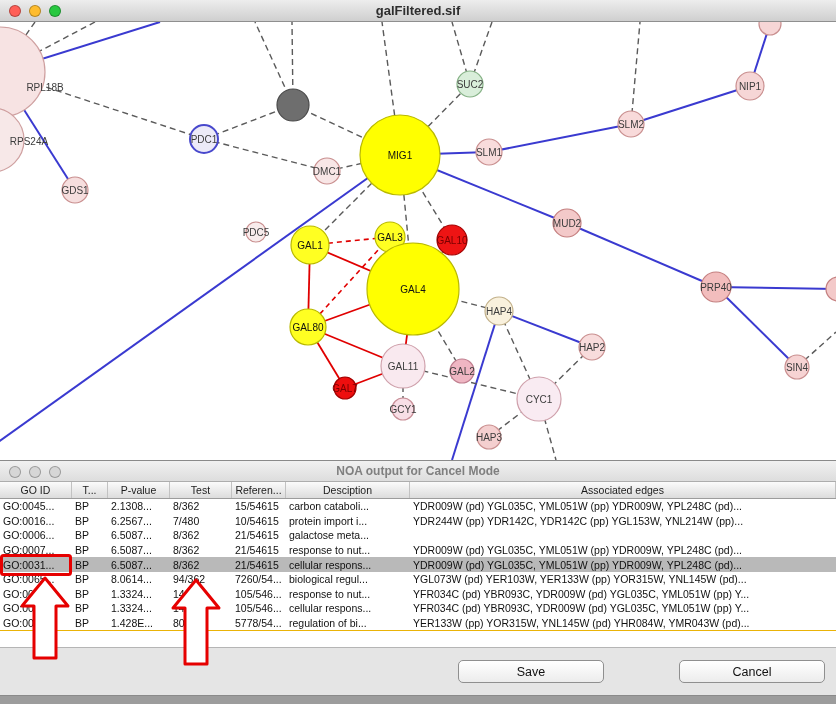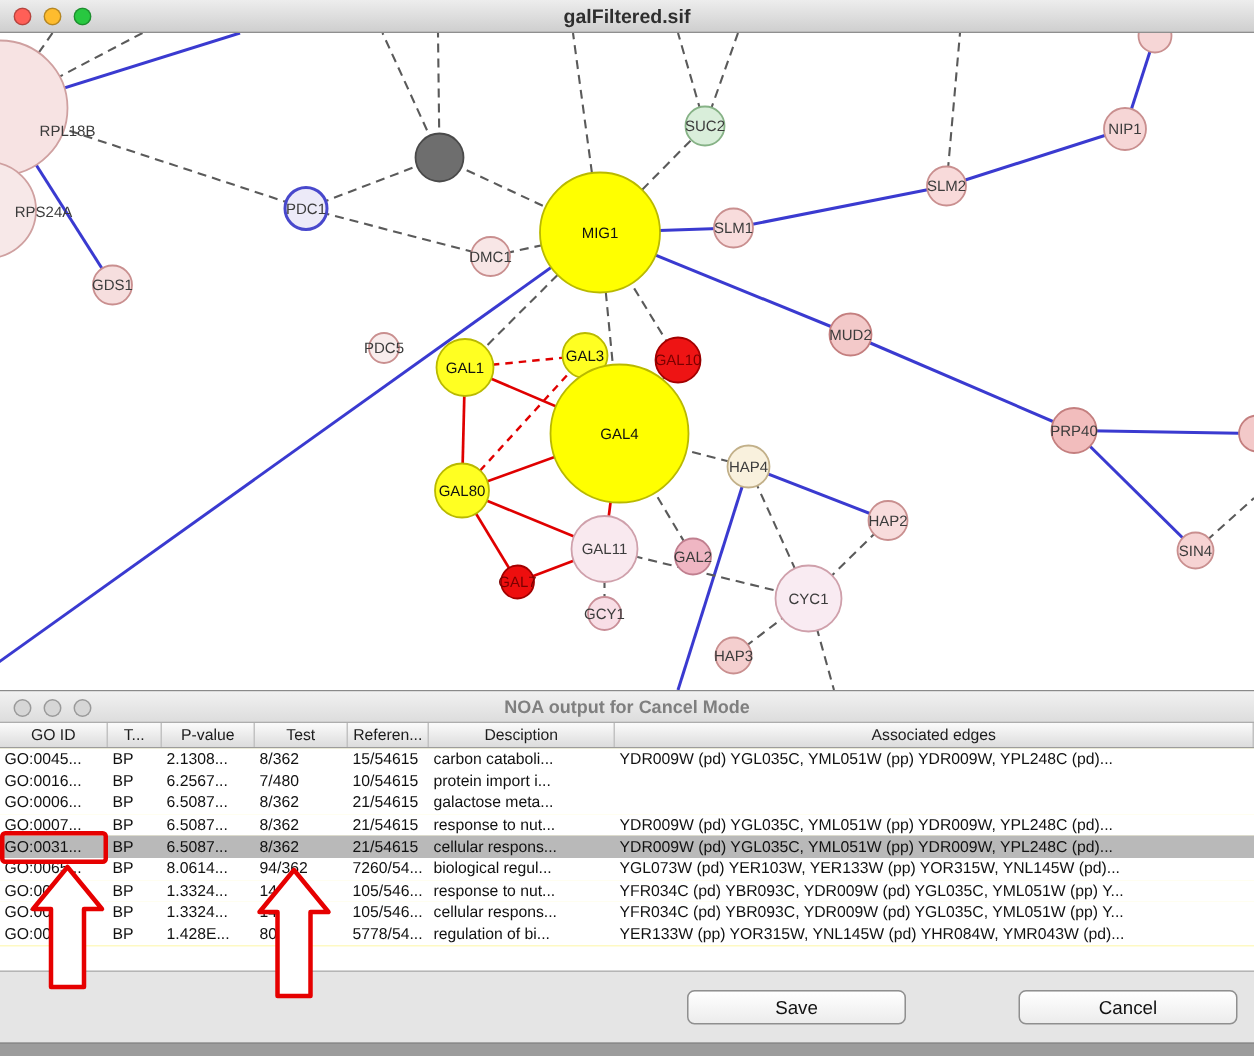--- a/index.html
+++ b/index.html
@@ -28,21 +28,21 @@
     border-bottom:1px solid #adadad; }
   #bottom-window .titlebar .title { font-size:12px; font-weight:bold; color:#7f7f7f; }
   #bottom-window .lights { top:5px; }
 
   #table-header { position:absolute; left:0; top:21px; width:100%; height:17px;
     display:grid; background:linear-gradient(#fbfbfb,#dcdcdc); border-bottom:1px solid #9c9c9c; }
   .hcell { border-right:1px solid #c2c2c2; font-size:10.5px; color:#1c1c1c;
     display:flex; align-items:center; justify-content:center; overflow:hidden; white-space:nowrap; }
 
   #table-body { position:absolute; left:0; top:38px; width:100%; height:132px;
-    overflow:hidden; background:#fef9c3; }
+    overflow:hidden; background:#eab308; }
   .trow { display:grid; height:14.6px; align-items:center; background:#fff; }
   .trow.selected { background:#b9b9b9; }
   .cell { font-size:10.5px; color:#111; padding-left:3px; white-space:nowrap; overflow:hidden; }
 
   #button-panel { position:absolute; left:0; top:186px; width:100%; height:58px;
     background:#e5e5e5; border-top:1px solid #b5b5b5; }
   .bottom-strip { position:absolute; left:0; bottom:0; width:100%; height:10px;
     background:#9c9c9c; border-top:1px solid #8a8a8a; }
   .aqua-btn { position:absolute; top:12px; width:146px; height:23px;
     background:linear-gradient(#ffffff,#ececec); border:1px solid #8f8f8f; border-radius:5px;
@@ -208,20 +208,21 @@
           <div class="cell">carbon cataboli...</div>
           <div class="cell">YDR009W (pd) YGL035C, YML051W (pp) YDR009W, YPL248C (pd)...</div>
         </div>
         <div class="trow" style="grid-template-columns: 72px 36px 62px 62px 54px 124px 1fr;">
           <div class="cell">GO:0016...</div>
           <div class="cell">BP</div>
           <div class="cell">6.2567...</div>
           <div class="cell">7/480</div>
           <div class="cell">10/54615</div>
           <div class="cell">protein import i...</div>
+          <div class="cell">YDR244W (pp) YDR142C, YDR142C (pp) YGL153W, YNL214W (pp)...</div>
         </div>
         <div class="trow" style="grid-template-columns: 72px 36px 62px 62px 54px 124px 1fr;">
           <div class="cell">GO:0006...</div>
           <div class="cell">BP</div>
           <div class="cell">6.5087...</div>
           <div class="cell">8/362</div>
           <div class="cell">21/54615</div>
           <div class="cell">galactose meta...</div>
         </div>
         <div class="trow" style="grid-template-columns: 72px 36px 62px 62px 54px 124px 1fr;">

